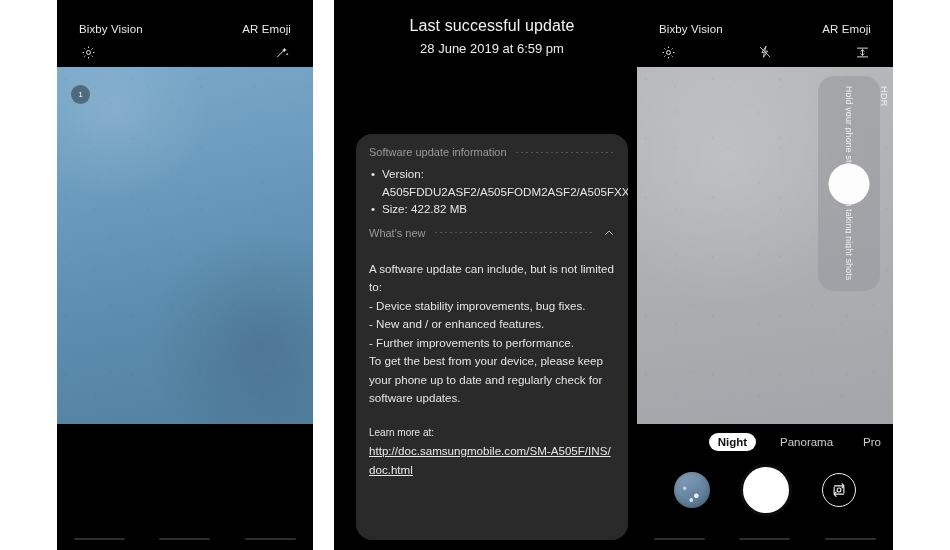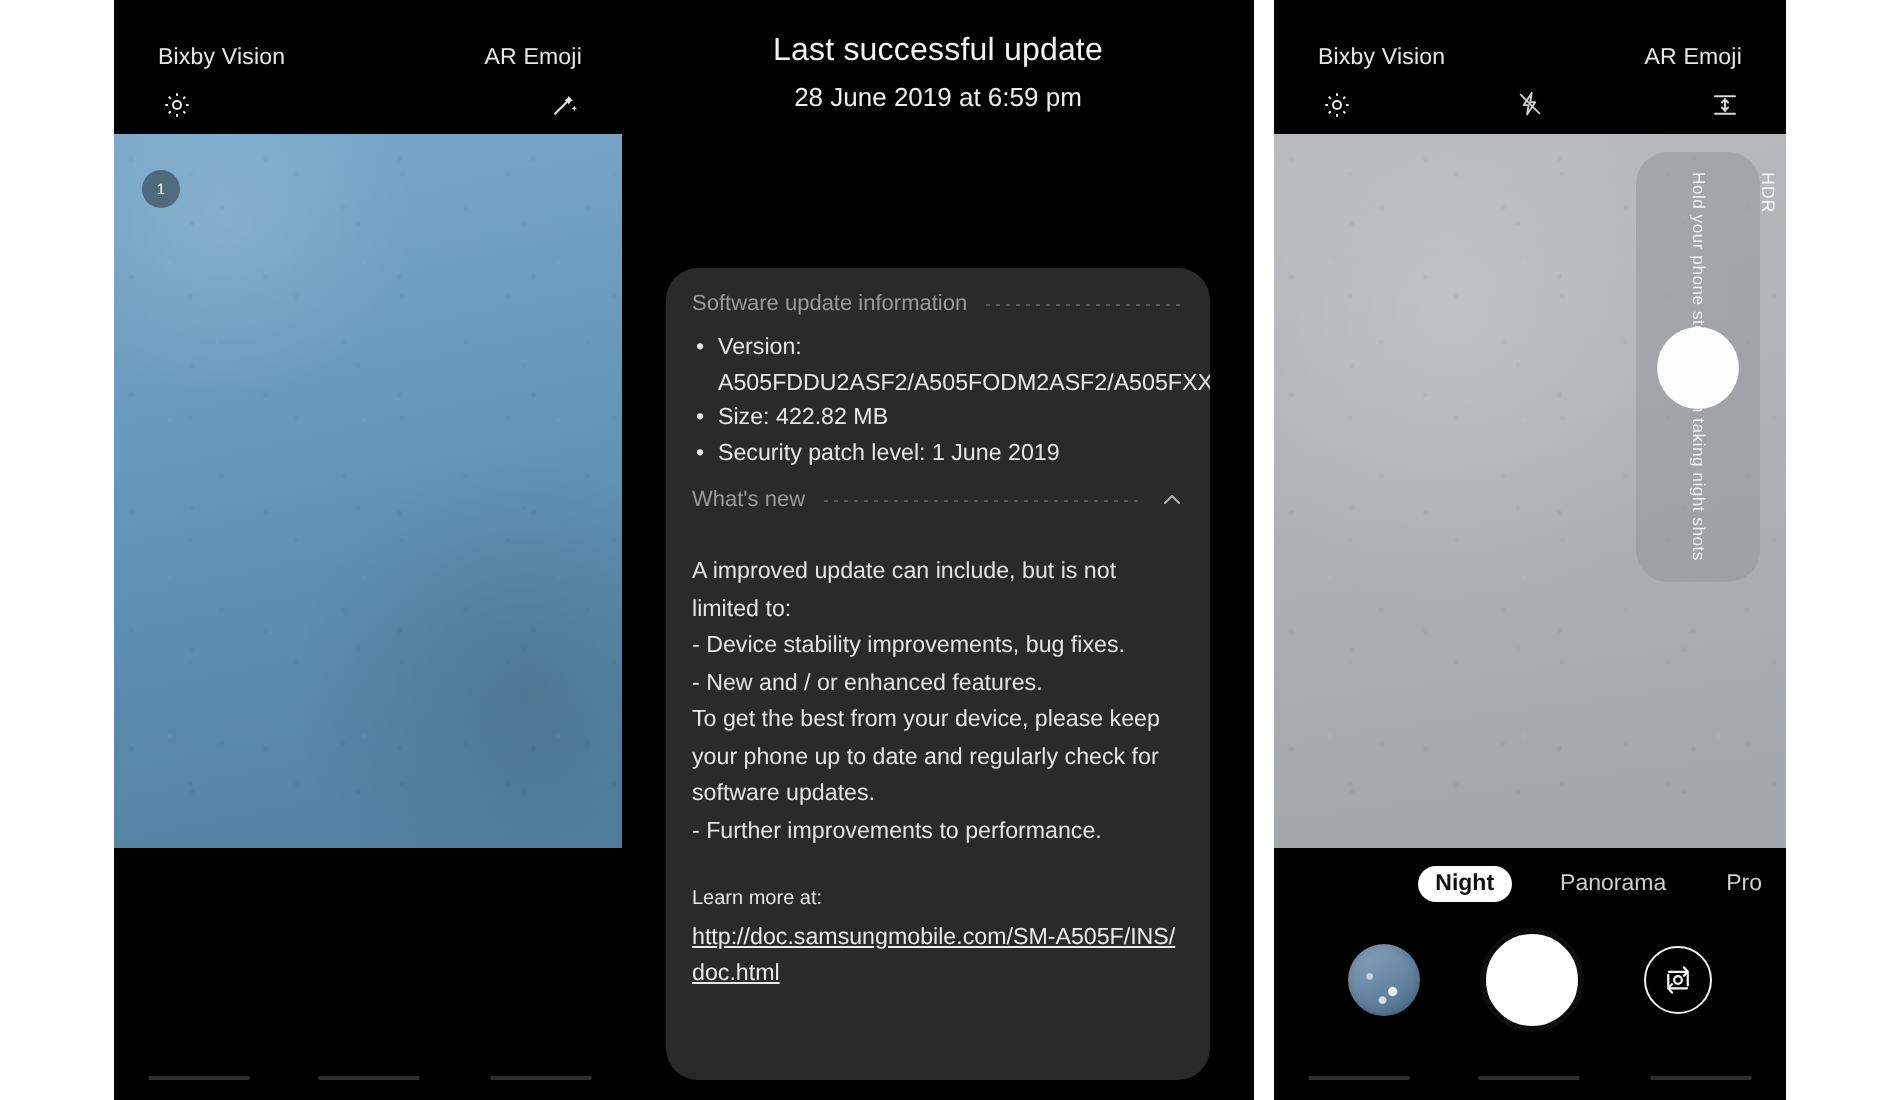--- a/index.html
+++ b/index.html
@@ -18,21 +18,21 @@
 
   
   .panel {
     position: absolute;
     top: 0;
     height: 550px;
     overflow: hidden;
     background: #000;
   }
   #panel-camera-slowmo { left: 57px;  width: 256px; }
-  #panel-update        { left: 311px; width: 316px; }
+  #panel-update        { left: 334px; width: 316px; }
   #panel-camera-night  { left: 637px; width: 256px; }
 
   
   .cam-topbar {
     position: relative;
     height: 67px;
     background: #000;
   }
   .cam-toplabels {
     display: flex; justify-content: space-between;
@@ -319,42 +319,41 @@
     <div class="upd-card">
 
       <div class="sec-head">
         <span>Software update information</span>
         <span class="dots"></span>
       </div>
 
       <ul class="bullets">
         <li>Version: A505FDDU2ASF2/A505FODM2ASF2/A505FXXU2ASF2</li>
         <li>Size: 422.82 MB</li>
-        <li>Security patch level: 1 June 2019</li>
       </ul>
 
       <div class="sec-head">
         <span>What's new</span>
         <span class="dots"></span>
         <span class="chev">
           <svg width="12" height="12" viewBox="0 0 24 24" fill="none" stroke="#b4b4b4" stroke-width="2" stroke-linecap="round" stroke-linejoin="round">
             <path d="M5 15l7-7 7 7"></path>
           </svg>
         </span>
       </div>
 
       <div class="whatsnew-body">
 
         <div class="wn-gap"></div>
 
-        <div class="wn-line">A improved update can include, but is not limited to:</div>
+        <div class="wn-line">A software update can include, but is not limited to:</div>
         <div class="wn-line"> - Device stability improvements, bug fixes.</div>
         <div class="wn-line"> - New and / or enhanced features.</div>
+        <div class="wn-line"> - Further improvements to performance.</div>
         <div class="wn-line">To get the best from your device, please keep your phone up to date and regularly check for software updates.</div>
-        <div class="wn-line"> - Further improvements to performance.</div>
 
         <div class="learn-wrap">
           <div class="learn-label">Learn more at:</div>
           <a class="learn-link" href="#">http://doc.samsungmobile.com/SM-A505F/INS/doc.html</a>
         </div>
       </div>
     </div>
   </div>
 
   <div class="panel" id="panel-camera-night">

